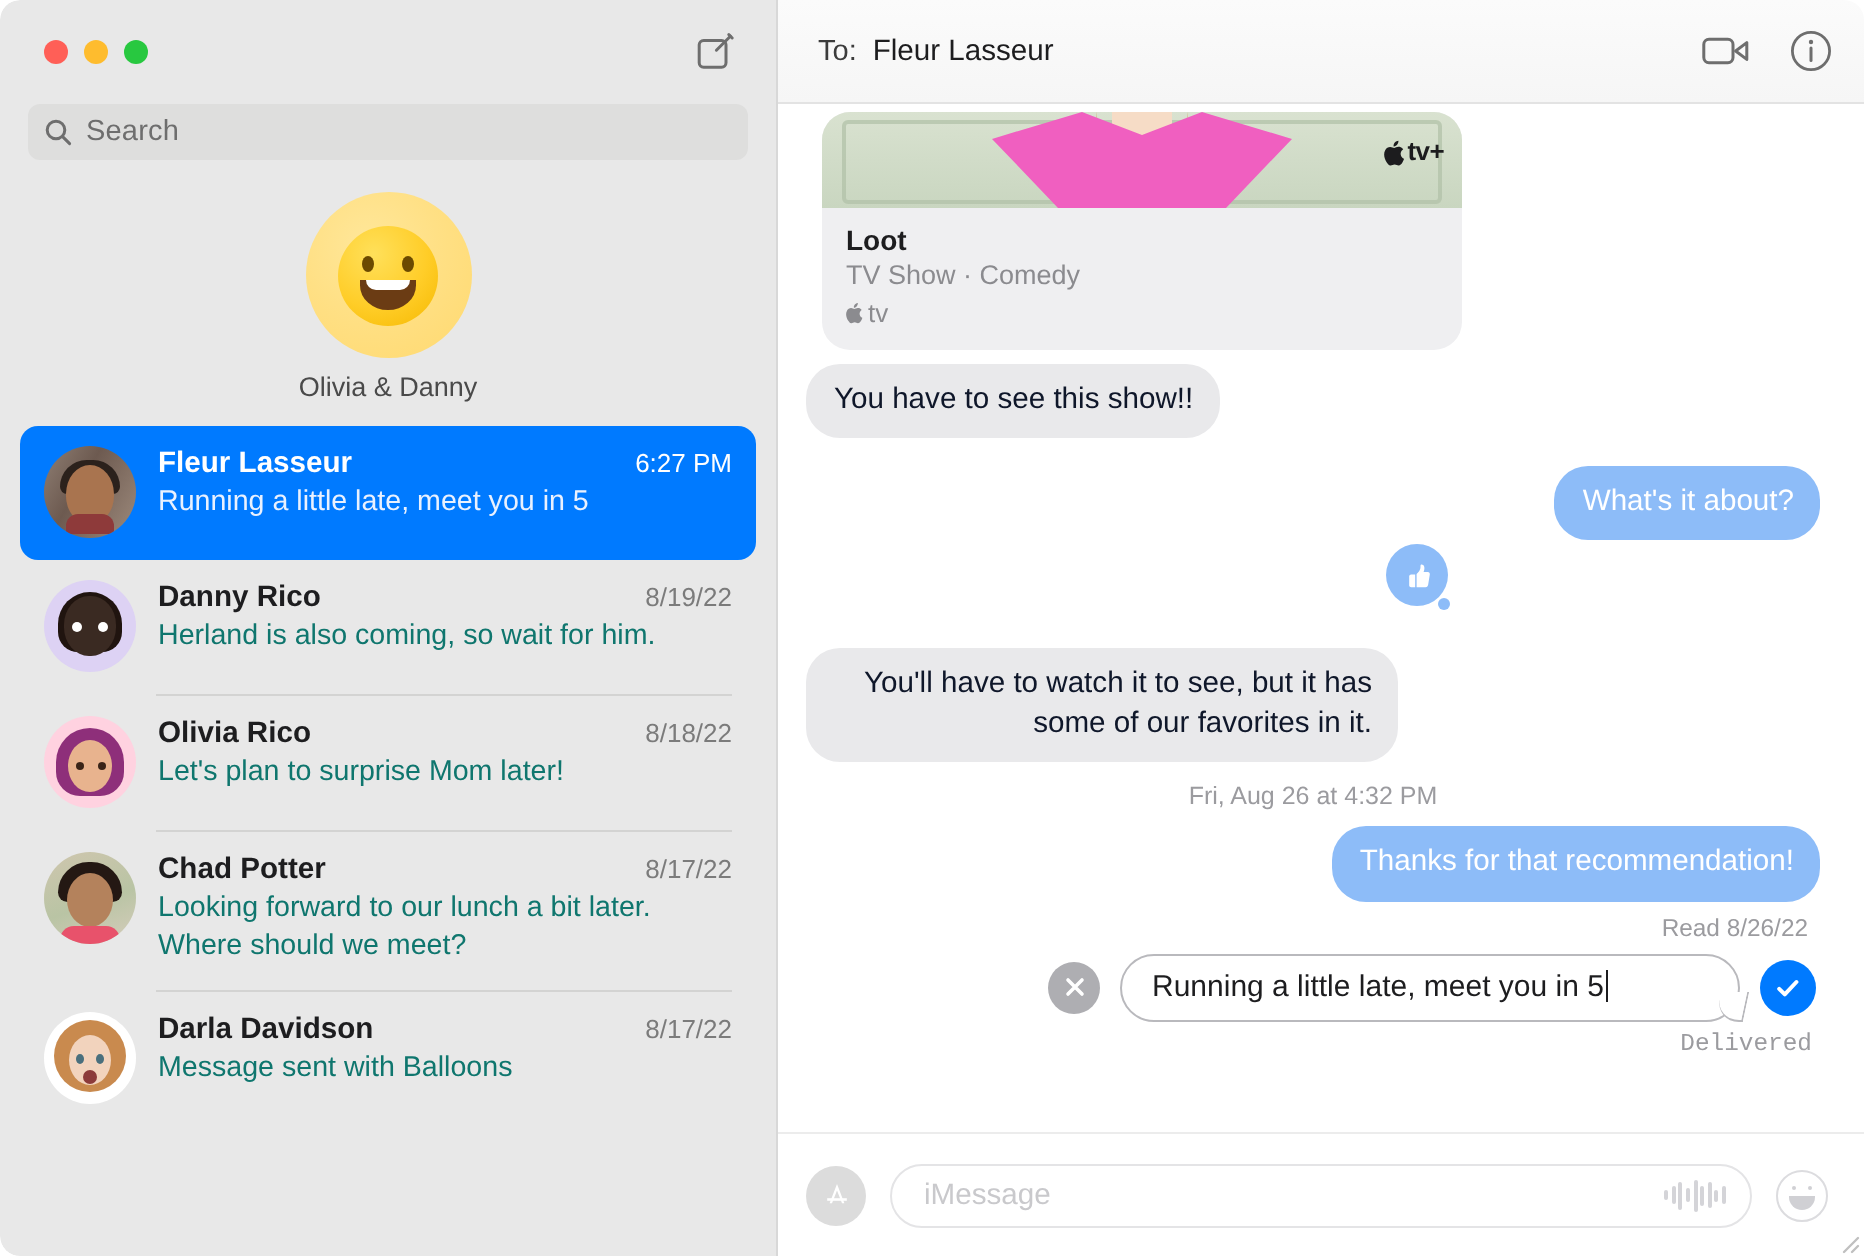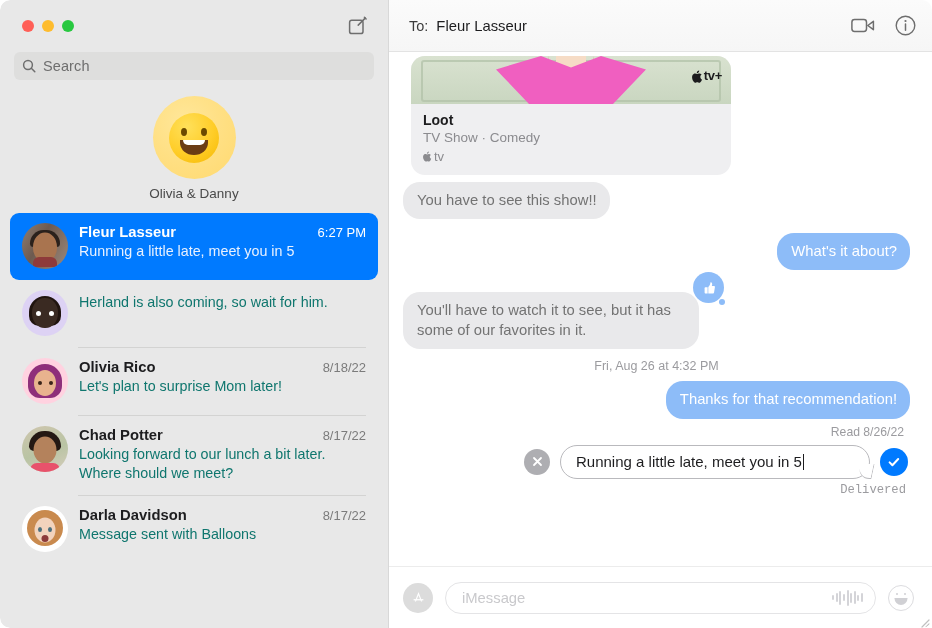--- a/index.html
+++ b/index.html
@@ -295,21 +295,21 @@
   .row.right { justify-content: flex-end; }
 
   .bubble {
     max-width: 300px;
     padding: 8px 13px 9px 14px;
     border-radius: 17px;
     font-size: 14.8px;
     line-height: 1.36;
     position: relative;
   }
-  .bubble.gray { background: #e9e9eb; color: #737373; }
+  .bubble.gray { background: #e9e9eb; color: #0f172a; text-align: right; }
   .bubble.blue { background: #7eb3f7; color: #ffffff; }
   .bubble.blue.solid { background: #8dbcf8; }
   .bubble.gray::after {
     content:"";
     position:absolute; left:-5px; bottom:0;
     width:14px; height:16px;
     background:#e9e9eb;
     border-bottom-right-radius: 14px;
     z-index:-1;
   }
@@ -595,20 +595,24 @@
       </div>
 
       <div class="conv">
         <div class="av av-danny">
           <div class="hair"></div>
             <div class="face"></div>
           <div class="eye l"></div>
             <div class="eye r"></div>
         </div>
         <div class="conv-body">
+          <div class="conv-top">
+            <span class="conv-name">Danny Rico</span>
+            <span class="conv-time">8/19/22</span>
+          </div>
           <div class="conv-snippet">Herland is also coming, so wait for him.</div>
         </div>
       </div>
       <div class="conv-sep"></div>
 
       <div class="conv">
         <div class="av av-olivia">
           <div class="hair"></div>
             <div class="face"></div>
           <div class="eye l"></div>
@@ -715,21 +719,21 @@
 
       <div class="row left">
         <div class="bubble gray">You have to see this show!!</div>
       </div>
 
       <div class="row right" style="margin-top:14px;">
         <div class="bubble blue solid">What's it about?</div>
       </div>
 
       <div class="row left" style="margin-top:22px; position:relative;">
-        <div class="bubble gray" style="max-width:296px;">You'll have to watch it to see, but it has some of our favorites in it.</div>
+        <div class="bubble gray" style="max-width:296px;margin-top:32px;">You'll have to watch it to see, but it has some of our favorites in it.</div>
         <div class="reaction" style="left:290px; top:-20px;">
           <svg width="16" height="16" viewBox="0 0 16 16">
             <path d="M4.6 7.2 L6.6 7.2 L6.6 13.6 L4.6 13.6 C4.0 13.6 3.6 13.2 3.6 12.6 L3.6 8.2 C3.6 7.6 4.0 7.2 4.6 7.2 Z" fill="#ffffff"></path>
             <path d="M7.3 7.0 C7.3 7.0 8.9 5.6 9.2 4.1 C9.4 3.0 9.0 2.2 9.9 2.2 C10.9 2.2 11.3 3.3 11.2 4.4 C11.1 5.2 10.8 6.0 10.8 6.0 L12.9 6.0 C13.6 6.0 14.0 6.6 13.9 7.2 L13.1 12.3 C13.0 13.1 12.5 13.6 11.8 13.6 L7.3 13.6 Z" fill="#ffffff"></path>
           </svg>
         </div>
       </div>
 
       <div class="timestamp">Fri, Aug 26 at 4:32 PM</div>
 

